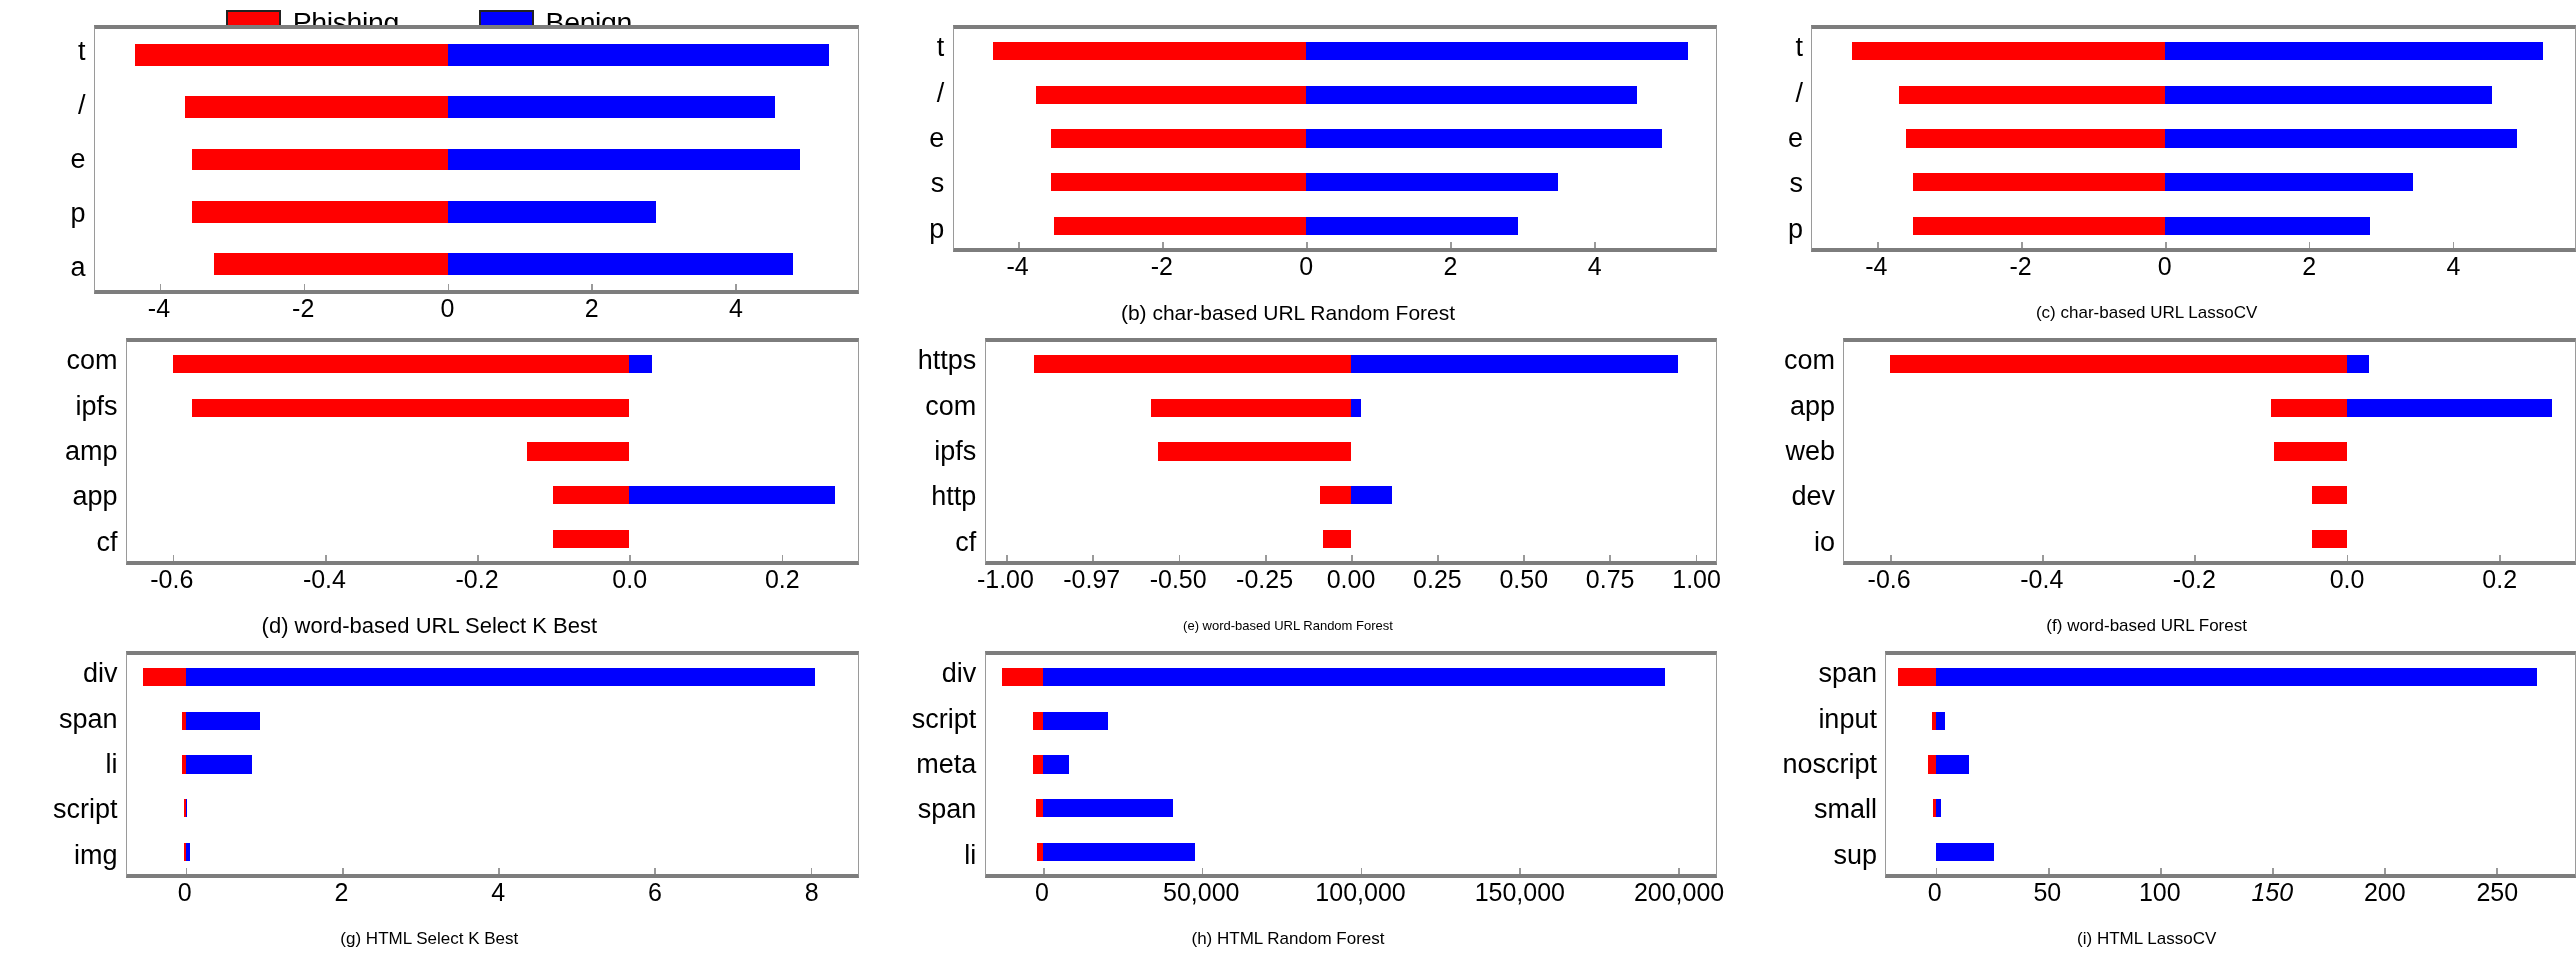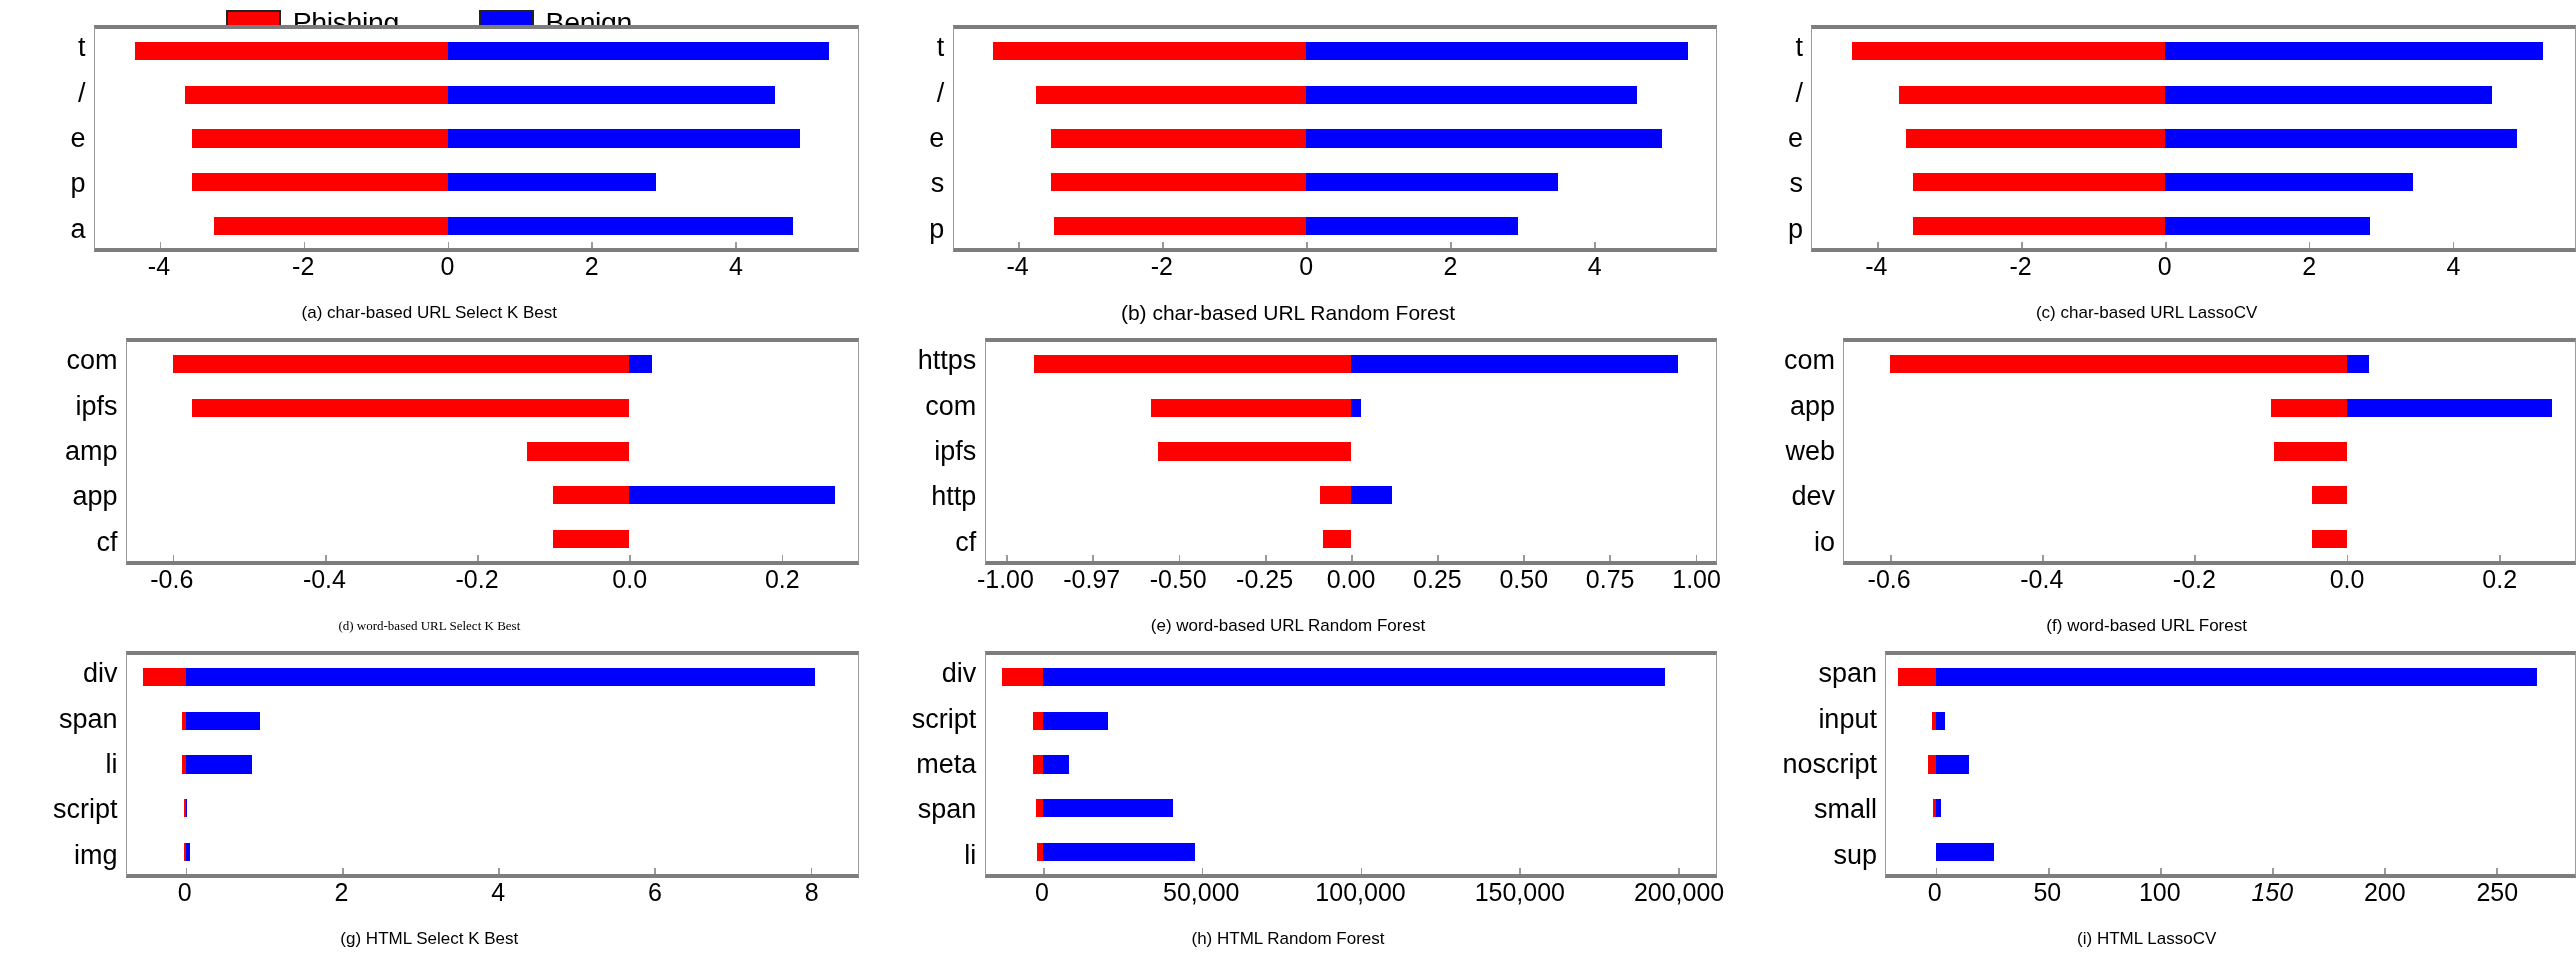--- a/index.html
+++ b/index.html
@@ -142,21 +142,20 @@
               </div>
             </div>
           </div>
           <div class="xaxis w-sm">
             <span class="xtick" style="left: 8.49057%;">-4</span>
             <span class="xtick" style="left: 27.3585%;">-2</span>
             <span class="xtick" style="left: 46.2264%;">0</span>
             <span class="xtick" style="left: 65.0943%;">2</span>
             <span class="xtick" style="left: 83.9623%;">4</span>
           </div>
-          <div class="caption" style="font-size: 17px;">(a) char-based URL Select K Best</div>
         </div>
       </div>
       <div class="panel">
         <div class="panel-inner">
           <div class="plotrow">
             <div class="ylabels w-sm">
               <span class="ylabel">t</span>
               <span class="ylabel">/</span>
               <span class="ylabel">e</span>
               <span class="ylabel">s</span>
@@ -295,21 +294,21 @@
               </div>
             </div>
           </div>
           <div class="xaxis ">
             <span class="xtick" style="left: 6.25%;">-0.6</span>
             <span class="xtick" style="left: 27.0833%;">-0.4</span>
             <span class="xtick" style="left: 47.9167%;">-0.2</span>
             <span class="xtick" style="left: 68.75%;">0.0</span>
             <span class="xtick" style="left: 89.5833%;">0.2</span>
           </div>
-          <div class="caption" style="font-size: 13px; font-family: Liberation Serif, serif;">(d) word-based URL Select K Best</div>
+          <div class="caption" style="font-size: 22px;">(d) word-based URL Select K Best</div>
         </div>
       </div>
       <div class="panel">
         <div class="panel-inner">
           <div class="plotrow">
             <div class="ylabels ">
               <span class="ylabel">https</span>
               <span class="ylabel">com</span>
               <span class="ylabel">ipfs</span>
               <span class="ylabel">http</span>
@@ -353,21 +352,21 @@
             <span class="xtick" style="left: 2.83019%;">-1.00</span>
             <span class="xtick" style="left: 14.6226%;">-0.97</span>
             <span class="xtick" style="left: 26.4151%;">-0.50</span>
             <span class="xtick" style="left: 38.2075%;">-0.25</span>
             <span class="xtick" style="left: 50%;">0.00</span>
             <span class="xtick" style="left: 61.7925%;">0.25</span>
             <span class="xtick" style="left: 73.5849%;">0.50</span>
             <span class="xtick" style="left: 85.3774%;">0.75</span>
             <span class="xtick" style="left: 97.1698%;">1.00</span>
           </div>
-          <div class="caption" style="font-size: 17px;">(e) word-based URL Random Forest</div>
+          <div class="caption" style="font-size: 13px;">(e) word-based URL Random Forest</div>
         </div>
       </div>
       <div class="panel">
         <div class="panel-inner">
           <div class="plotrow">
             <div class="ylabels ">
               <span class="ylabel">com</span>
               <span class="ylabel">app</span>
               <span class="ylabel">web</span>
               <span class="ylabel">dev</span>

